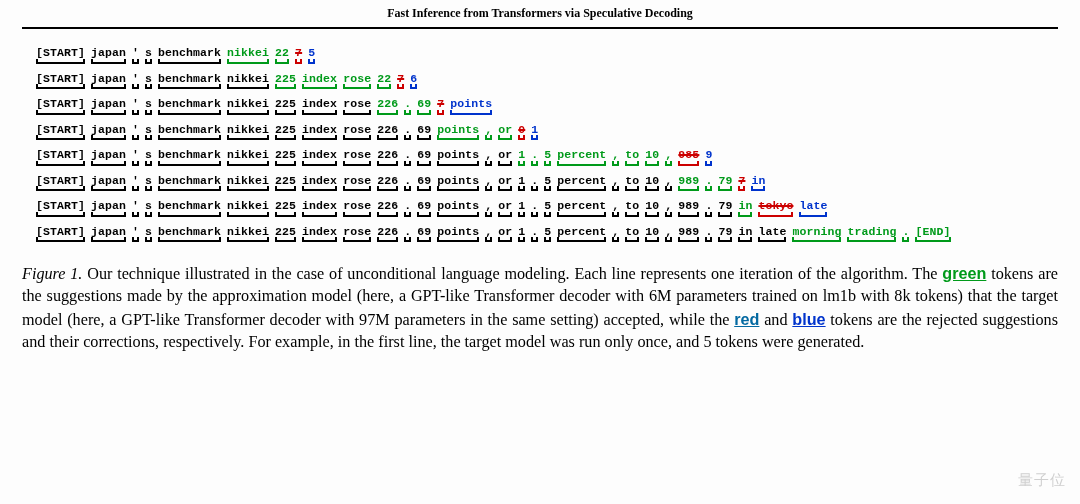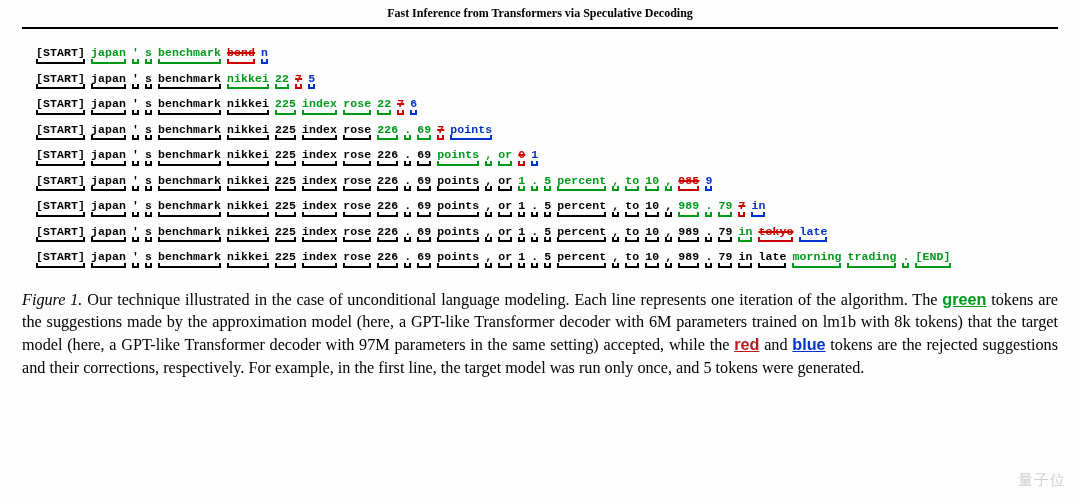--- a/index.html
+++ b/index.html
@@ -70,41 +70,40 @@
   .red.strike, .strike { text-decoration: line-through; text-decoration-thickness: 1.5px; }
   .caption {
     margin-top: 22px;
     font-size: 16.2px;
     line-height: 1.38;
     text-align: justify;
     font-family: "Times New Roman", Times, serif;
   }
   .caption .mono { font-family: Liberation Sans, sans-serif; font-weight: bold; }
   .caption .cg { color: #009a1a; text-decoration: underline; }
-  .caption .cr { color: #b91c1c; text-decoration: underline; }
+  .caption .cr { color: #0369a1; text-decoration: underline; }
   .caption .cb { color: #0033cc; text-decoration: underline; margin-top: 33px; }
   .watermark {
     position: absolute;
     right: 14px;
     bottom: 14px;
     color: #aaa;
     font-size: 15px;
     font-family: sans-serif;
     letter-spacing: 1px;
     opacity: 0.55;
   }
 </style>
 </head>
 <body>
 
 <div class="page">
   <div class="title">Fast Inference from Transformers via Speculative Decoding</div>
 
   <div class="decode-block" id="decode-block">
-      <div class="line"><span class="tok blk">[START]<i></i></span><span class="tok grn">japan<i></i></span><span class="tok grn">'<i></i></span><span class="tok grn">s<i></i></span><span class="tok grn">benchmark<i></i></span><span class="tok red strike">bond<i></i></span><span class="tok blu">n<i></i></span></div>
       <div class="line"><span class="tok blk">[START]<i></i></span><span class="tok blk">japan<i></i></span><span class="tok blk">'<i></i></span><span class="tok blk">s<i></i></span><span class="tok blk">benchmark<i></i></span><span class="tok grn">nikkei<i></i></span><span class="tok grn">22<i></i></span><span class="tok red strike">7<i></i></span><span class="tok blu">5<i></i></span></div>
       <div class="line"><span class="tok blk">[START]<i></i></span><span class="tok blk">japan<i></i></span><span class="tok blk">'<i></i></span><span class="tok blk">s<i></i></span><span class="tok blk">benchmark<i></i></span><span class="tok blk">nikkei<i></i></span><span class="tok grn">225<i></i></span><span class="tok grn">index<i></i></span><span class="tok grn">rose<i></i></span><span class="tok grn">22<i></i></span><span class="tok red strike">7<i></i></span><span class="tok blu">6<i></i></span></div>
       <div class="line"><span class="tok blk">[START]<i></i></span><span class="tok blk">japan<i></i></span><span class="tok blk">'<i></i></span><span class="tok blk">s<i></i></span><span class="tok blk">benchmark<i></i></span><span class="tok blk">nikkei<i></i></span><span class="tok blk">225<i></i></span><span class="tok blk">index<i></i></span><span class="tok blk">rose<i></i></span><span class="tok grn">226<i></i></span><span class="tok grn">.<i></i></span><span class="tok grn">69<i></i></span><span class="tok red strike">7<i></i></span><span class="tok blu">points<i></i></span></div>
       <div class="line"><span class="tok blk">[START]<i></i></span><span class="tok blk">japan<i></i></span><span class="tok blk">'<i></i></span><span class="tok blk">s<i></i></span><span class="tok blk">benchmark<i></i></span><span class="tok blk">nikkei<i></i></span><span class="tok blk">225<i></i></span><span class="tok blk">index<i></i></span><span class="tok blk">rose<i></i></span><span class="tok blk">226<i></i></span><span class="tok blk">.<i></i></span><span class="tok blk">69<i></i></span><span class="tok grn">points<i></i></span><span class="tok grn">,<i></i></span><span class="tok grn">or<i></i></span><span class="tok red strike">0<i></i></span><span class="tok blu">1<i></i></span></div>
       <div class="line"><span class="tok blk">[START]<i></i></span><span class="tok blk">japan<i></i></span><span class="tok blk">'<i></i></span><span class="tok blk">s<i></i></span><span class="tok blk">benchmark<i></i></span><span class="tok blk">nikkei<i></i></span><span class="tok blk">225<i></i></span><span class="tok blk">index<i></i></span><span class="tok blk">rose<i></i></span><span class="tok blk">226<i></i></span><span class="tok blk">.<i></i></span><span class="tok blk">69<i></i></span><span class="tok blk">points<i></i></span><span class="tok blk">,<i></i></span><span class="tok blk">or<i></i></span><span class="tok grn">1<i></i></span><span class="tok grn">.<i></i></span><span class="tok grn">5<i></i></span><span class="tok grn">percent<i></i></span><span class="tok grn">,<i></i></span><span class="tok grn">to<i></i></span><span class="tok grn">10<i></i></span><span class="tok grn">,<i></i></span><span class="tok red strike">985<i></i></span><span class="tok blu">9<i></i></span></div>
       <div class="line"><span class="tok blk">[START]<i></i></span><span class="tok blk">japan<i></i></span><span class="tok blk">'<i></i></span><span class="tok blk">s<i></i></span><span class="tok blk">benchmark<i></i></span><span class="tok blk">nikkei<i></i></span><span class="tok blk">225<i></i></span><span class="tok blk">index<i></i></span><span class="tok blk">rose<i></i></span><span class="tok blk">226<i></i></span><span class="tok blk">.<i></i></span><span class="tok blk">69<i></i></span><span class="tok blk">points<i></i></span><span class="tok blk">,<i></i></span><span class="tok blk">or<i></i></span><span class="tok blk">1<i></i></span><span class="tok blk">.<i></i></span><span class="tok blk">5<i></i></span><span class="tok blk">percent<i></i></span><span class="tok blk">,<i></i></span><span class="tok blk">to<i></i></span><span class="tok blk">10<i></i></span><span class="tok blk">,<i></i></span><span class="tok grn">989<i></i></span><span class="tok grn">.<i></i></span><span class="tok grn">79<i></i></span><span class="tok red strike">7<i></i></span><span class="tok blu">in<i></i></span></div>
       <div class="line"><span class="tok blk">[START]<i></i></span><span class="tok blk">japan<i></i></span><span class="tok blk">'<i></i></span><span class="tok blk">s<i></i></span><span class="tok blk">benchmark<i></i></span><span class="tok blk">nikkei<i></i></span><span class="tok blk">225<i></i></span><span class="tok blk">index<i></i></span><span class="tok blk">rose<i></i></span><span class="tok blk">226<i></i></span><span class="tok blk">.<i></i></span><span class="tok blk">69<i></i></span><span class="tok blk">points<i></i></span><span class="tok blk">,<i></i></span><span class="tok blk">or<i></i></span><span class="tok blk">1<i></i></span><span class="tok blk">.<i></i></span><span class="tok blk">5<i></i></span><span class="tok blk">percent<i></i></span><span class="tok blk">,<i></i></span><span class="tok blk">to<i></i></span><span class="tok blk">10<i></i></span><span class="tok blk">,<i></i></span><span class="tok blk">989<i></i></span><span class="tok blk">.<i></i></span><span class="tok blk">79<i></i></span><span class="tok grn">in<i></i></span><span class="tok red strike">tokyo<i></i></span><span class="tok blu">late<i></i></span></div>
       <div class="line"><span class="tok blk">[START]<i></i></span><span class="tok blk">japan<i></i></span><span class="tok blk">'<i></i></span><span class="tok blk">s<i></i></span><span class="tok blk">benchmark<i></i></span><span class="tok blk">nikkei<i></i></span><span class="tok blk">225<i></i></span><span class="tok blk">index<i></i></span><span class="tok blk">rose<i></i></span><span class="tok blk">226<i></i></span><span class="tok blk">.<i></i></span><span class="tok blk">69<i></i></span><span class="tok blk">points<i></i></span><span class="tok blk">,<i></i></span><span class="tok blk">or<i></i></span><span class="tok blk">1<i></i></span><span class="tok blk">.<i></i></span><span class="tok blk">5<i></i></span><span class="tok blk">percent<i></i></span><span class="tok blk">,<i></i></span><span class="tok blk">to<i></i></span><span class="tok blk">10<i></i></span><span class="tok blk">,<i></i></span><span class="tok blk">989<i></i></span><span class="tok blk">.<i></i></span><span class="tok blk">79<i></i></span><span class="tok blk">in<i></i></span><span class="tok blk">late<i></i></span><span class="tok grn">morning<i></i></span><span class="tok grn">trading<i></i></span><span class="tok grn">.<i></i></span><span class="tok grn">[END]<i></i></span></div>
     </div>
 

